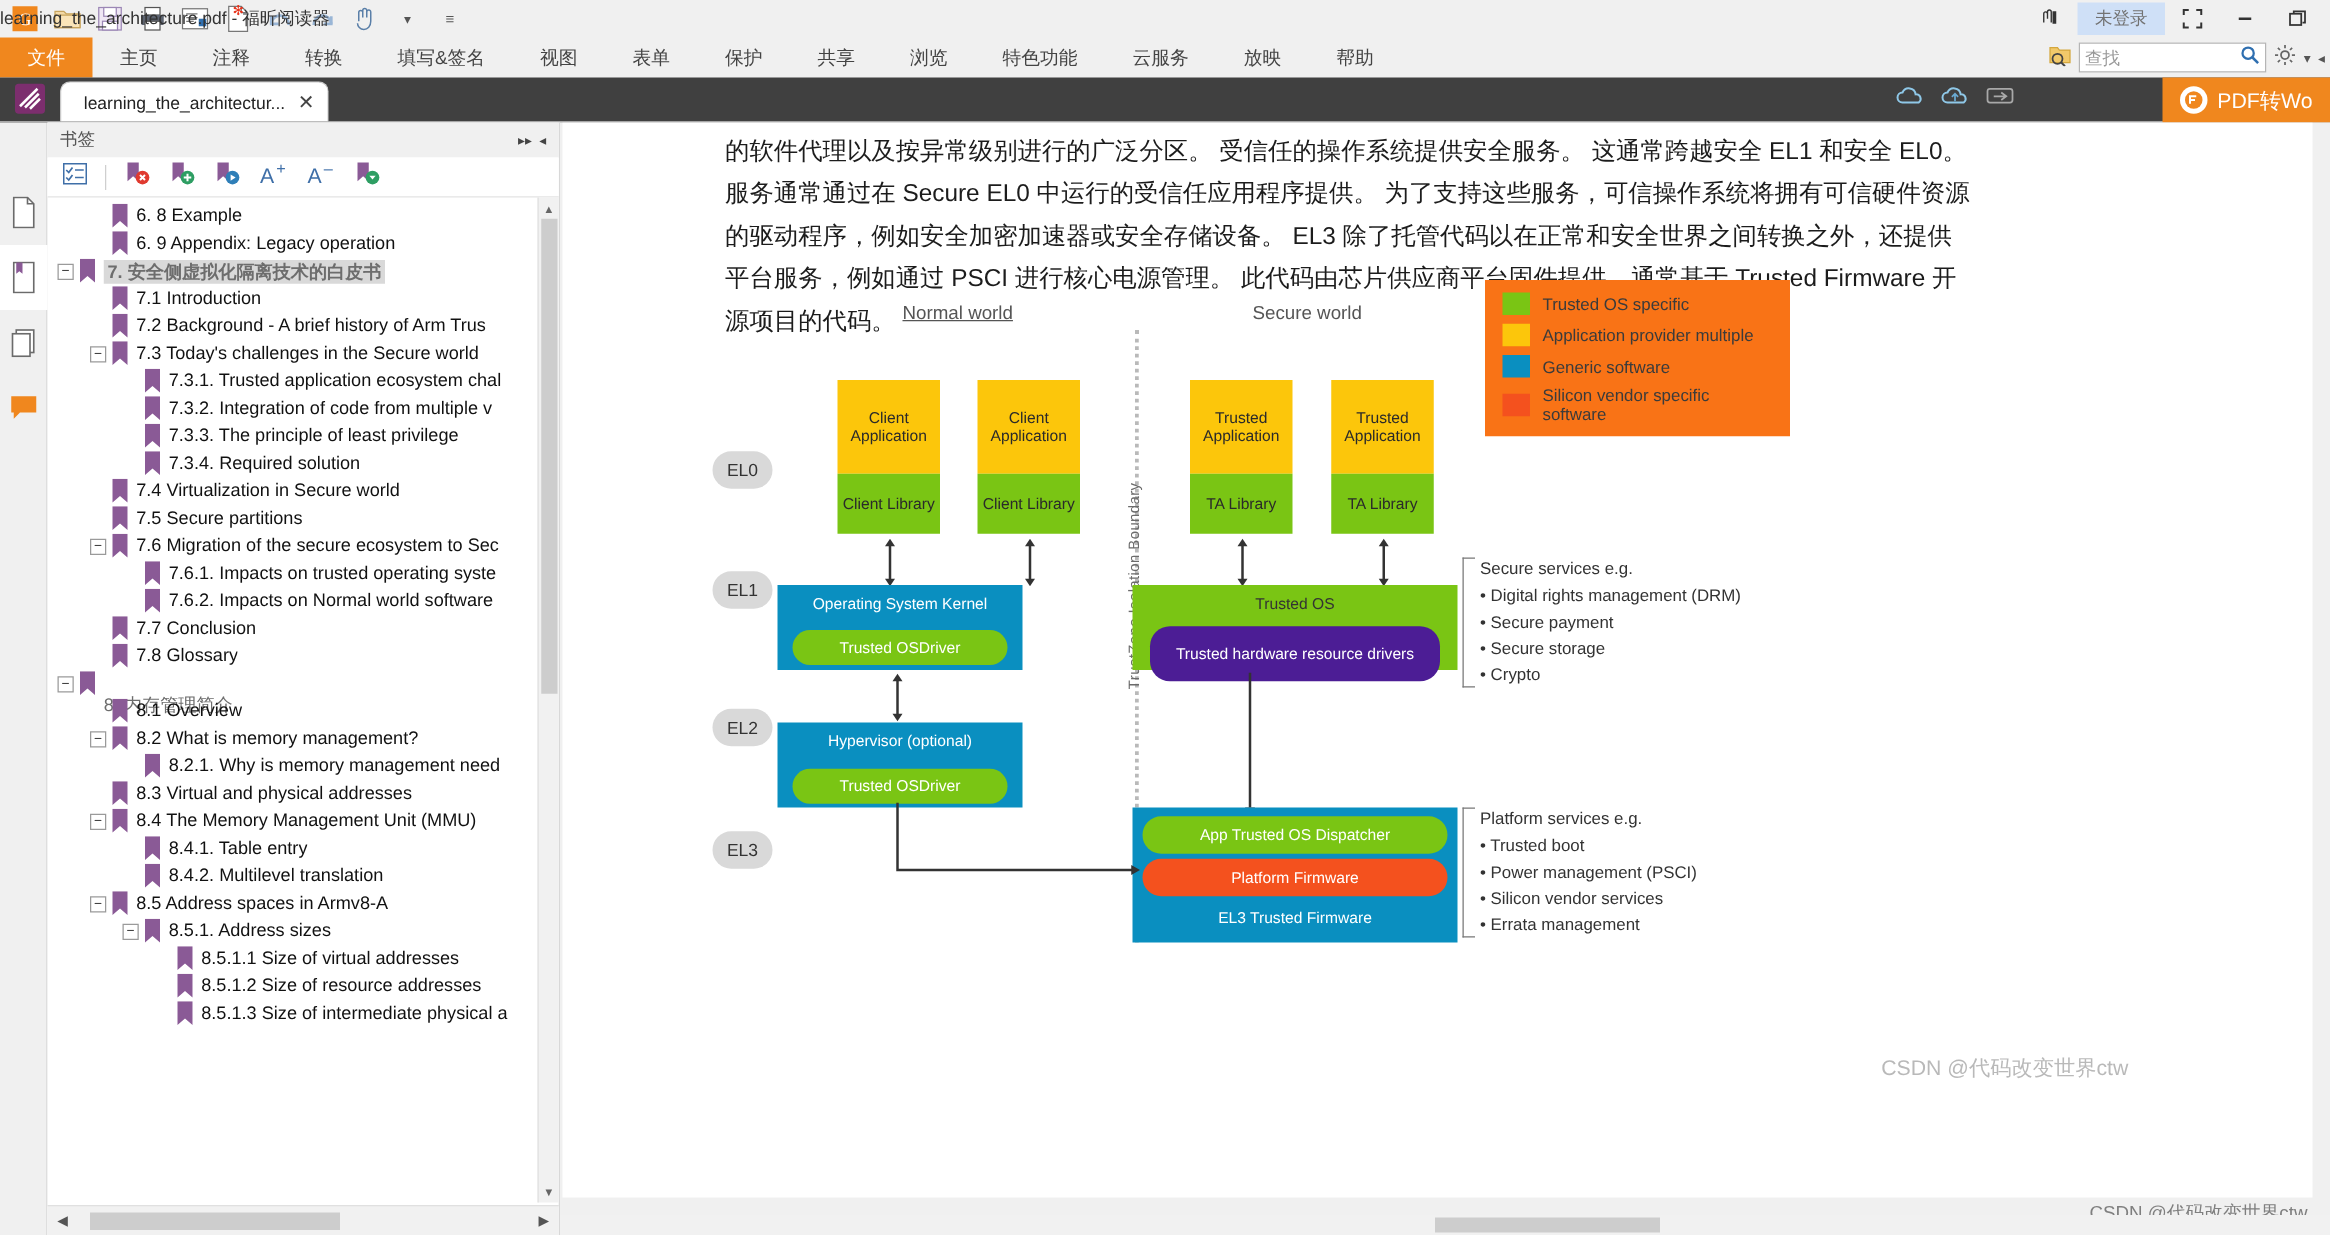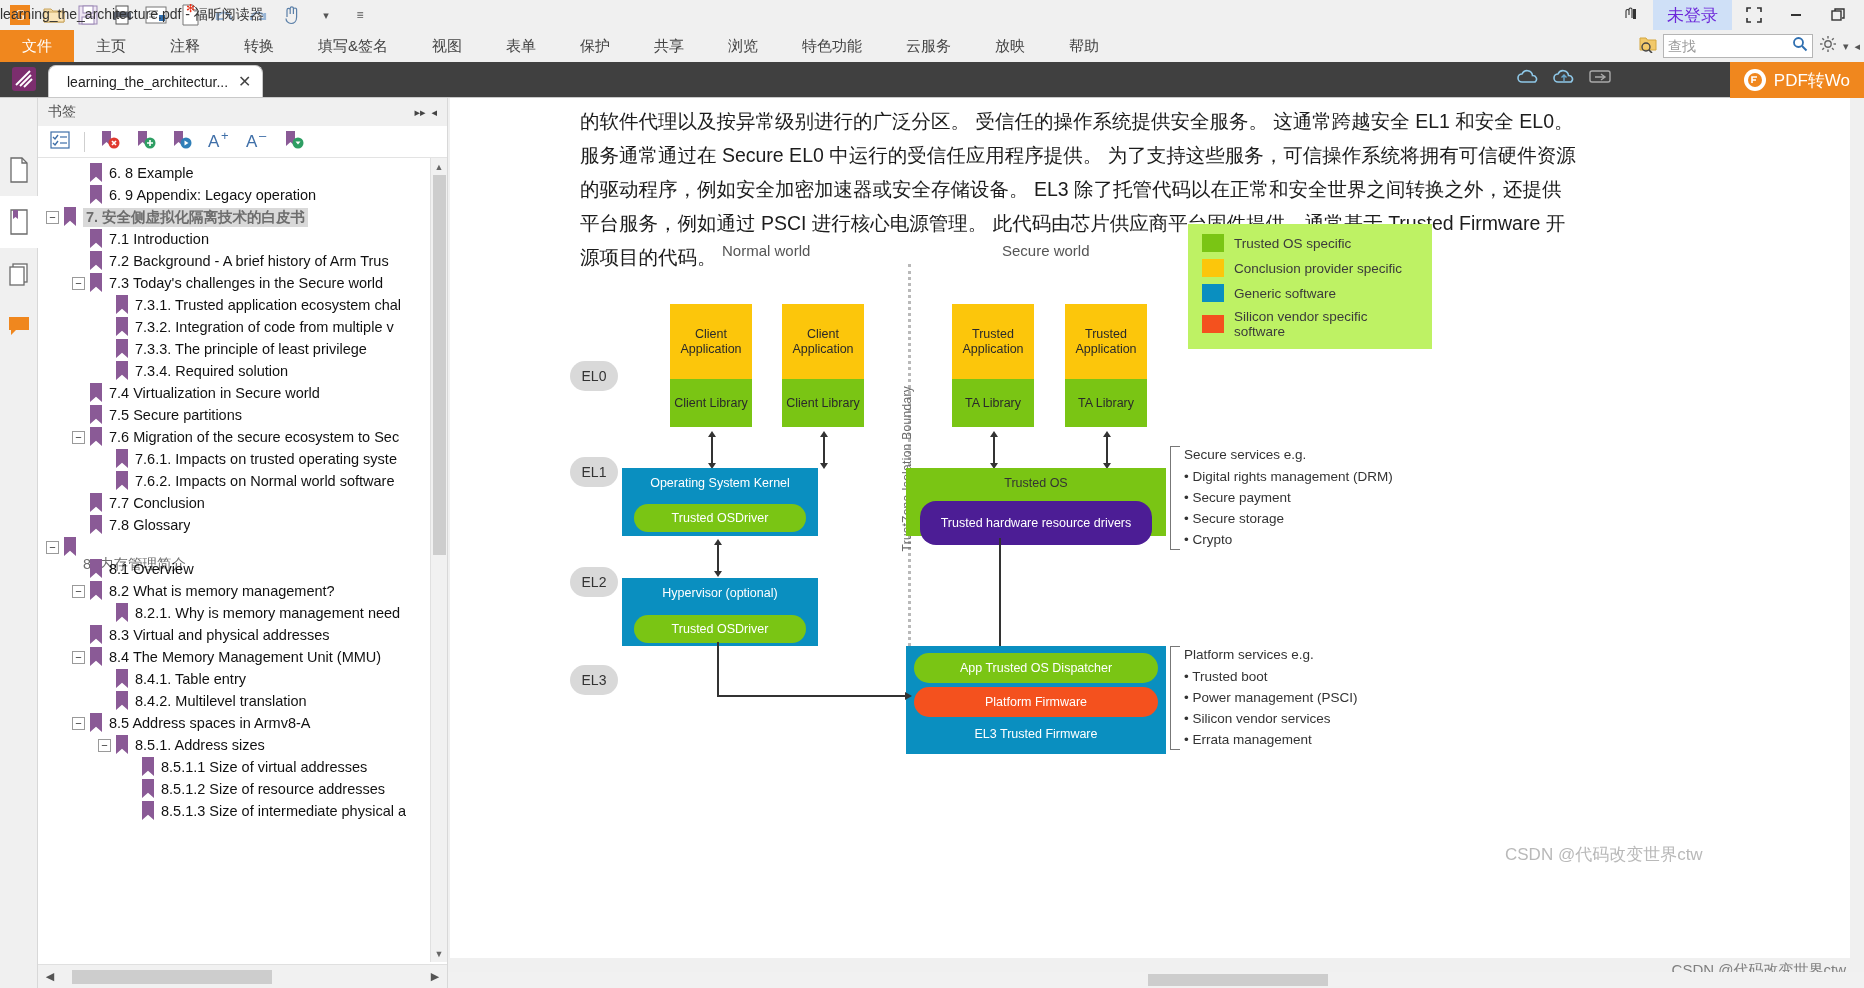--- a/index.html
+++ b/index.html
@@ -18,21 +18,21 @@
   }
   .qat { display:flex; align-items:center; gap:10px; padding-left:8px; }
   .qat .qicon { width:24px; height:24px; display:flex; align-items:center; justify-content:center; cursor:pointer; }
   .qat svg { display:block; }
   .title-center {
     position:absolute; left:0; right:0; text-align:left;
     font-size:14px; color:#333; pointer-events:none;
   }
   .title-right { margin-left:auto; display:flex; align-items:center; gap:2px; padding-right:6px; }
   .acct {
-    background:#cfe0f7; color:#6d28d9; font-size:17px;
+    background:#cfe0f7; color:#737373; font-size:14px;
     padding:4px 14px; cursor:pointer;
   }
   .winbtn { width:40px; height:30px; display:flex; align-items:center; justify-content:center; cursor:pointer; }
 
   
   .ribbon {
     height:32px; background:#f0f0f0; display:flex; align-items:stretch;
     position:relative;
   }
   .rtab {
@@ -161,21 +161,21 @@
   }
   .divider {
     position:absolute; border-left:3px dotted #b9b9b9; top:0; bottom:0;
   }
   .vlabel {
     position:absolute; font-size:12px; color:#6b6b6b;
     writing-mode:vertical-rl; transform:rotate(180deg);
     letter-spacing:0.3px;
   }
   .legend {
-    position:absolute; background:#bef264; padding:10px 14px;
+    position:absolute; background:#f97316; padding:10px 14px;
     display:flex; flex-direction:column; gap:7px;
   }
   .legend .row { display:flex; align-items:center; gap:10px; font-size:13.5px; color:#3b3b3b; }
   .legend .sw { width:22px; height:18px; flex:0 0 22px; }
   .sidelist { position:absolute; font-size:13.5px; color:#333; line-height:21px; }
   .sidelist .hd { margin-bottom:1px; }
   .bracket {
     position:absolute; border-left:1.5px solid #777; border-top:1.5px solid #777;
     border-bottom:1.5px solid #777; width:10px;
   }
@@ -773,21 +773,21 @@
       </div>
     </div>
 
     <div class="docview">
       <div class="page">
 
         <div class="doctext">的软件代理以及按异常级别进行的广泛分区。 受信任的操作系统提供安全服务。 这通常跨越安全 EL1 和安全 EL0。 服务通常通过在 Secure EL0 中运行的受信任应用程序提供。 为了支持这些服务，可信操作系统将拥有可信硬件资源的驱动程序，例如安全加密加速器或安全存储设备。 EL3 除了托管代码以在正常和安全世界之间转换之外，还提供平台服务，例如通过 PSCI 进行核心电源管理。 此代码由芯片供应商平台固件提供，通常基于 Trusted Firmware 开源项目的代码。</div>
 
         <div class="diagram">
 
-          <div class="dlabel" style="left:152px; top:4px;">Normal world</div>
+          <div class="dlabel" style="left:152px; top:4px;text-decoration:underline;">Normal world</div>
           <div class="dlabel" style="left:432px; top:4px;">Secure world</div>
 
           <div class="divider" style="left:338px; top:26px; height:490px;"></div>
           <div class="vlabel" style="left:330px; top:148px;">TrustZone Isolation Boundary</div>
 
           <div class="elpill" style="left:0px; top:123px;">EL0</div>
           <div class="elpill" style="left:0px; top:219px;">EL1</div>
           <div class="elpill" style="left:0px; top:329px;">EL2</div>
           <div class="elpill" style="left:0px; top:427px;">EL3</div>
 
@@ -863,21 +863,21 @@
             <path d="M202 54l-7 4v-8z" fill="#333"></path>
           </svg>
 
           <div class="legend" style="left:618px; top:-14px; width:244px;" id="legendbox">
               <div class="row">
                 <span class="sw" style="background: rgb(122, 197, 20);"></span>
                 <span>Trusted OS specific</span>
               </div>
               <div class="row">
                 <span class="sw" style="background: rgb(252, 198, 11);"></span>
-                <span>Conclusion provider specific</span>
+                <span>Application provider multiple</span>
               </div>
               <div class="row">
                 <span class="sw" style="background: rgb(10, 143, 192);"></span>
                 <span>Generic software</span>
               </div>
               <div class="row">
                 <span class="sw" style="background: rgb(244, 81, 30);"></span>
                 <span>Silicon vendor specific software</span>
               </div>
             </div>

